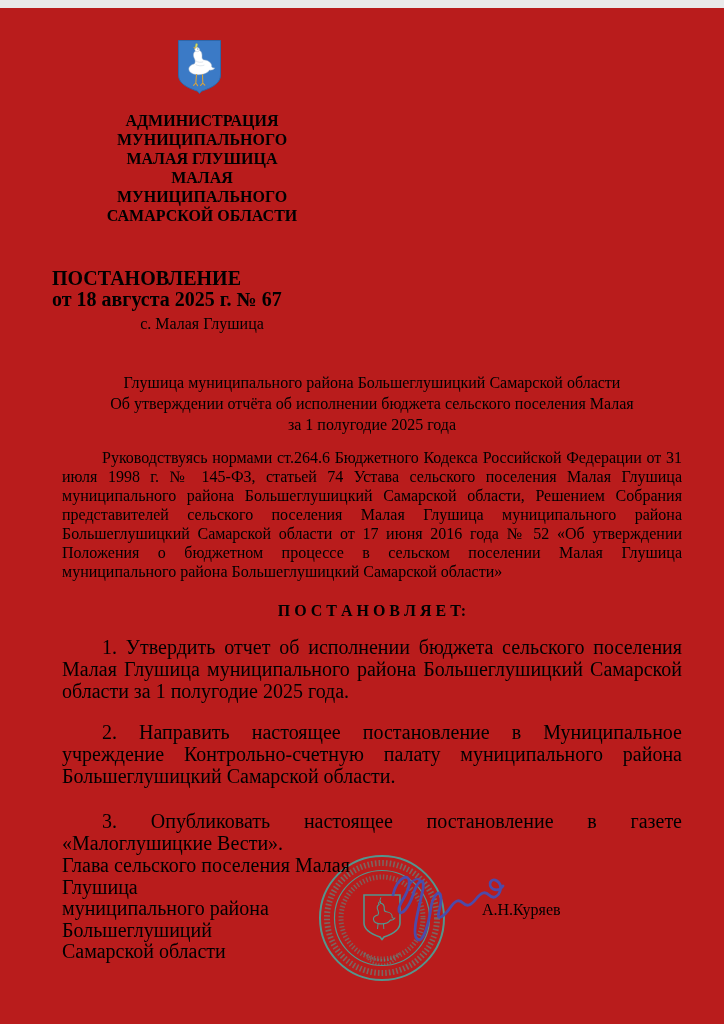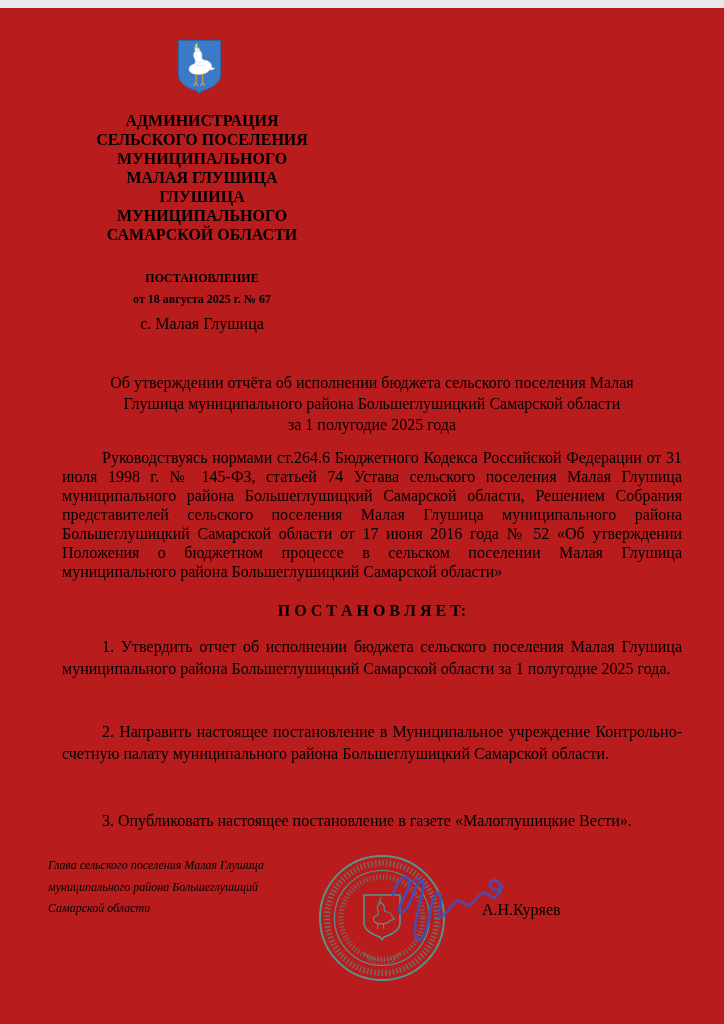--- a/index.html
+++ b/index.html
@@ -8,47 +8,47 @@
     position:relative; width:724px; height:1024px; background:#b91c1c;
     font-family:"Liberation Serif","DejaVu Serif",serif; color:#000;
     margin:8px auto; overflow:hidden;
   }
   .abs { position:absolute; }
   .org-header {
     left:52px; top:103px; width:300px; text-align:center;
     font-weight:bold; font-size:16px; line-height:19px;
   }
   .doc-type-block {
-    left:52px; top:260px; width:300px; text-align:center;
-    font-weight:bold; font-size:12px; line-height:21px;
+    left:52px; top:260px; width:300px; text-align:left;
+    font-weight:bold; font-size:20px; line-height:21px;
   }
   .place-line {
     left:52px; top:306px; width:300px; text-align:center;
     font-size:16px; line-height:20px;
   }
   .title-block {
     left:62px; top:364px; width:620px; text-align:center;
     font-size:16px; line-height:21px;
   }
   .preamble {
     left:62px; top:440px; width:620px; text-align:justify;
     text-indent:40px; font-size:16px; line-height:19px;font-family:Liberation Serif, serif;
   }
   .resolves {
     left:62px; top:593px; width:620px; text-align:center;
     font-weight:bold; font-size:16px; line-height:20px;
   }
   .item { left:62px; width:620px; text-align:justify; text-indent:40px;
-    font-size:16px; line-height:22px; }
+    font-size:20px; line-height:22px; }
   .item-1 { top:628px; }
   .item-2 { top:713px; }
   .item-3 { top:802px; }
   .signoff {
-    left:48px; top:847px; width:330px;
-    font-size:12px; line-height:21.5px;font-style:italic;
+    left:62px; top:847px; width:330px;
+    font-size:20px; line-height:21.5px;
   }
   .sig-name {
     left:482px; top:893px; width:201px; font-size:16px;
   }
   .emblem { left:177px; top:31px; width:45px; height:55px; }
   .stamp { left:317px; top:845px; width:130px; height:130px; }
   .signature-ink { left:385px; top:853px; width:120px; height:95px; }
 </style>
 </head>
 <body>
@@ -86,38 +86,37 @@
         <ellipse cx="20.2" cy="10.6" rx="2.4" ry="2.1" fill="#ffffff" stroke="#a9b8cc" stroke-width="0.4"></ellipse>
         <path d="M18.3 9.8 L15.9 8.4 L18.6 8.1 Z" fill="#d9a33c"></path>
         <circle cx="20.8" cy="10" r="0.5" fill="#44506a"></circle>
         <path d="M19.5 35.5 L18.8 44 M18.8 44 L16.6 46.4 M18.8 44 L20.6 46.6 M25.5 35.8 L25.8 44.2 M25.8 44.2 L23.6 46.4 M25.8 44.2 L27.8 46.2" stroke="#d9a33c" stroke-width="1.1" fill="none" stroke-linecap="round"></path>
       </g>
     </svg>
   </div>
 
   <div class="abs org-header">
     <div>АДМИНИСТРАЦИЯ</div>
-    <div>СЕЛЬСКОГО ПОСЕЛЕНИЯ</div>
     <div>МУНИЦИПАЛЬНОГО</div>
     <div>МАЛАЯ ГЛУШИЦА</div>
-    <div>ГЛУШИЦА</div>
+    <div>МАЛАЯ</div>
     <div>МУНИЦИПАЛЬНОГО</div>
     <div>САМАРСКОЙ ОБЛАСТИ</div>
   </div>
 
   <div class="abs doc-type-block">
     <div>ПОСТАНОВЛЕНИЕ</div>
     <div>от 18 августа 2025 г. № 67</div>
   </div>
 
   <div class="abs place-line">с. Малая Глушица</div>
 
   <div class="abs title-block">
+    <div>Глушица муниципального района Большеглушицкий Самарской области</div>
     <div>Об  утверждении отчёта об исполнении бюджета сельского поселения  Малая</div>
-    <div>Глушица муниципального района Большеглушицкий Самарской области</div>
     <div>за 1 полугодие  2025 года</div>
   </div>
 
   <p class="abs preamble">Руководствуясь нормами ст.264.6 Бюджетного Кодекса Российской Федерации от 31 июля 1998 г. № 145-ФЗ, статьей 74 Устава сельского поселения Малая Глушица муниципального района Большеглушицкий Самарской области, Решением Собрания представителей сельского поселения Малая Глушица муниципального района Большеглушицкий Самарской области от 17 июня  2016 года  № 52 «Об утверждении Положения о бюджетном  процессе в сельском поселении Малая Глушица муниципального района Большеглушицкий Самарской области»</p>
 
   <div class="abs resolves">П О С Т А Н О В Л Я Е Т:</div>
 
   <p class="abs item item-1">1. Утвердить  отчет  об  исполнении  бюджета  сельского  поселения Малая Глушица муниципального района Большеглушицкий Самарской области   за   1 полугодие  2025 года.</p>
   <p class="abs item item-2">2. Направить   настоящее   постановление в Муниципальное   учреждение Контрольно-счетную палату муниципального района Большеглушицкий Самарской области.</p>
   <p class="abs item item-3">3. Опубликовать настоящее  постановление  в газете  «Малоглушицкие Вести».</p>

